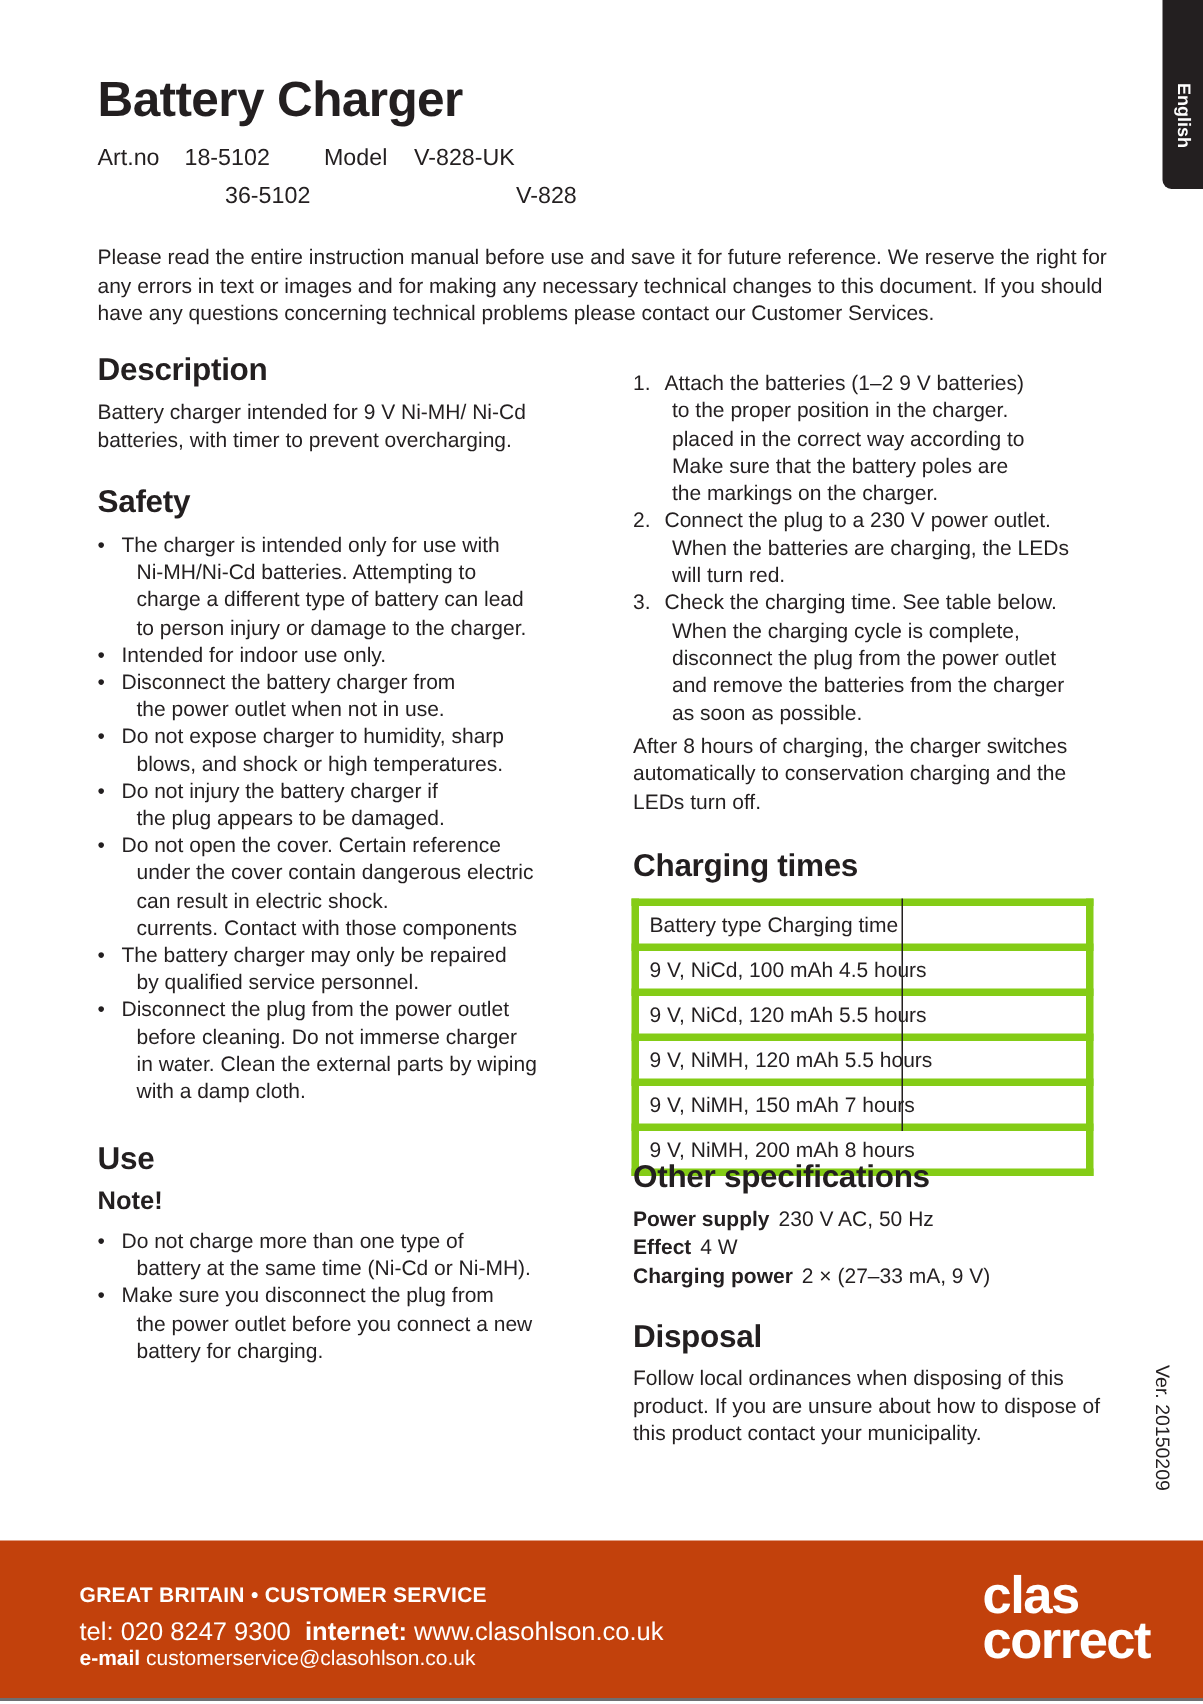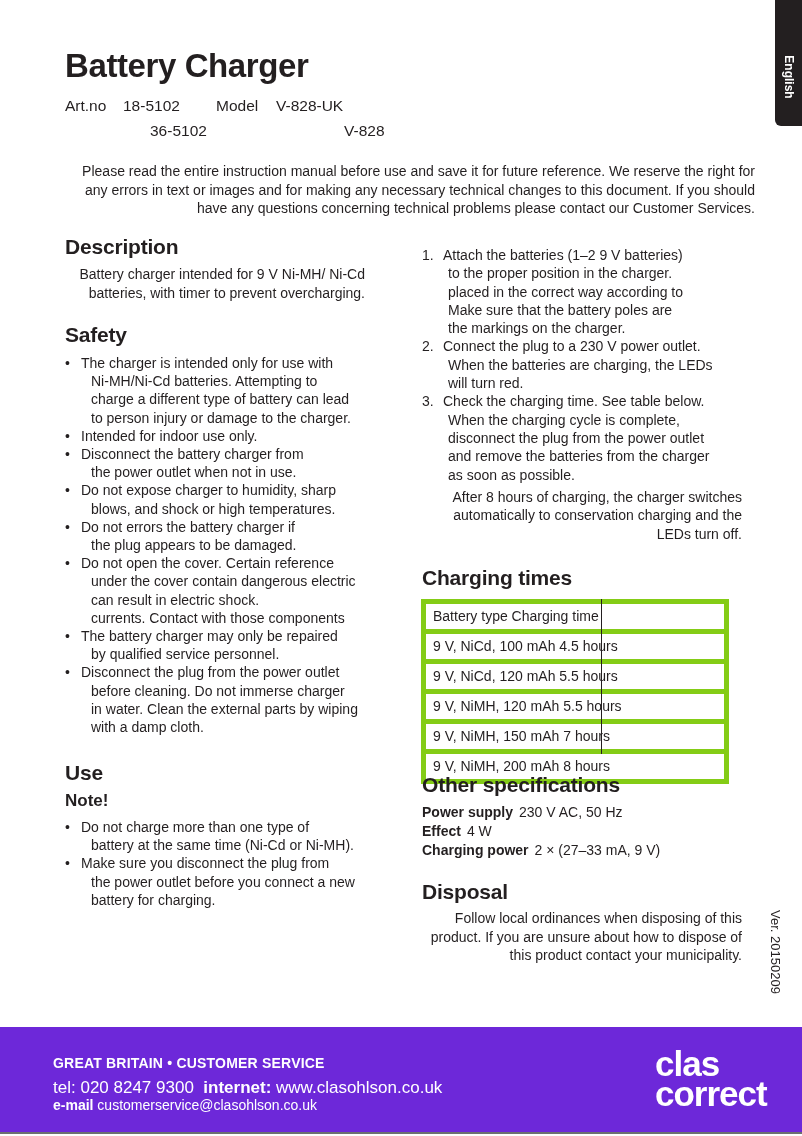--- a/index.html
+++ b/index.html
@@ -19,21 +19,21 @@
     position: absolute; left: 50%; top: 77px;
     transform: translate(-50%, -50%) rotate(90deg);
     color: #fff; font-weight: bold; font-size: 12px; white-space: nowrap;
   }
 
   .title { left: 65px; top: 47px; font-size: 33px; font-weight: bold; letter-spacing: -0.4px; margin:0; }
   .art { font-size: 15.5px; }
   .intro { left: 65px; top: 162px; width: 690px; font-size: 14px; line-height: 19px; }
 
   .h2 { font-size: 21px; font-weight: bold; margin: 0; letter-spacing: -0.2px; }
-  .p { font-size: 14px; line-height: 18.5px; margin: 0; text-align: right; }
+  .p { font-size: 14px; line-height: 18.5px; margin: 0; }
 
   ul.bullets { list-style: none; margin: 0; padding: 0; font-size: 14px; }
   ul.bullets li { position: relative; padding-left: 16px; line-height: 18.2px; }
   ul.bullets li::before {
     content: "•"; position: absolute; left: 0; top: 0;
   }
   ul.bullets li .first { display:block; }
   ul.bullets li .rest { display:block; padding-left: 10px; }
 
   ol.steps { list-style: none; margin: 0; padding: 0; font-size: 14px; }
@@ -55,21 +55,21 @@
   .spec-row b { font-weight: bold; }
 
   .ver {
     position: absolute; left: 775px; top: 952px;
     transform: translate(-50%, -50%) rotate(90deg);
     font-size: 13px; white-space: nowrap;
   }
 
   .footer {
     position: absolute; left: 0; top: 1027px; width: 802px; height: 105px;
-    background: #6d28d9; color: #fff; border-bottom: 2px solid #6d6e71;
+    background: #c2410c; color: #fff; border-bottom: 2px solid #6d6e71;
   }
   .footer .f1 { position: absolute; left: 53px; top: 28px; font-weight: bold; font-size: 14px; letter-spacing: 0.2px; }
   .footer .f2 { position: absolute; left: 53px; top: 51px; font-size: 17px; }
   .footer .f3 { position: absolute; left: 53px; top: 70px; font-size: 14px; }
   .footer b { font-weight: bold; }
   .logo {
     position: absolute; left: 655px; top: 22px; color: #fff; font-weight: bold;
     font-size: 35px; line-height: 30px; letter-spacing: -1px;
   }
 </style>
@@ -109,21 +109,21 @@
       </li>
       <li>
         <span class="first">Disconnect the battery charger from</span>
         <span class="rest">the power outlet when not in use.</span>
       </li>
       <li>
         <span class="first">Do not expose charger to humidity, sharp</span>
         <span class="rest">blows, and shock or high temperatures.</span>
       </li>
       <li>
-        <span class="first">Do not errors the battery charger if</span>
+        <span class="first">Do not injury the battery charger if</span>
         <span class="rest">the plug appears to be damaged.</span>
       </li>
       <li>
         <span class="first">Do not open the cover. Certain reference</span>
         <span class="rest">under the cover contain dangerous electric</span>
         <span class="rest">can result in electric shock.</span>
         <span class="rest">currents. Contact with those components</span>
       </li>
       <li>
         <span class="first">The battery charger may only be repaired</span>

